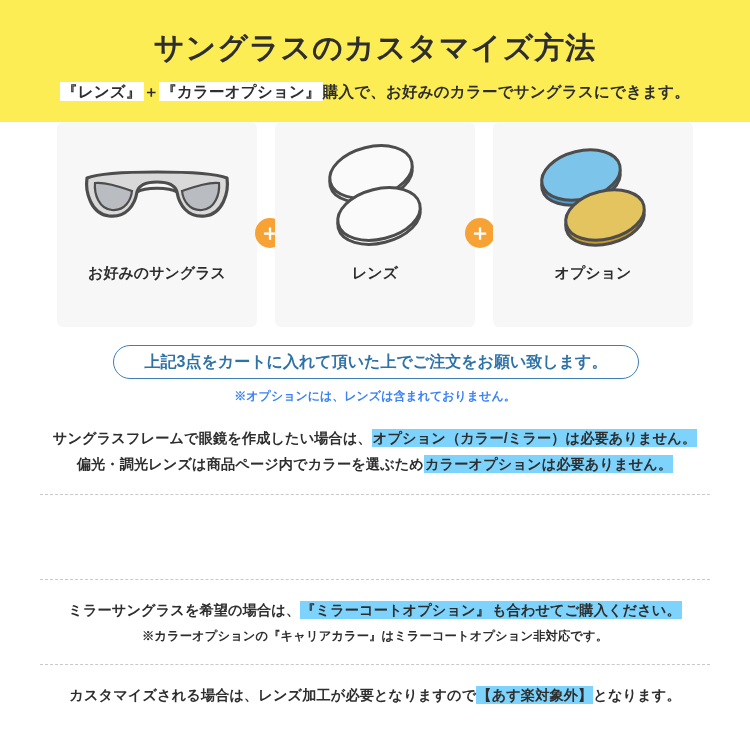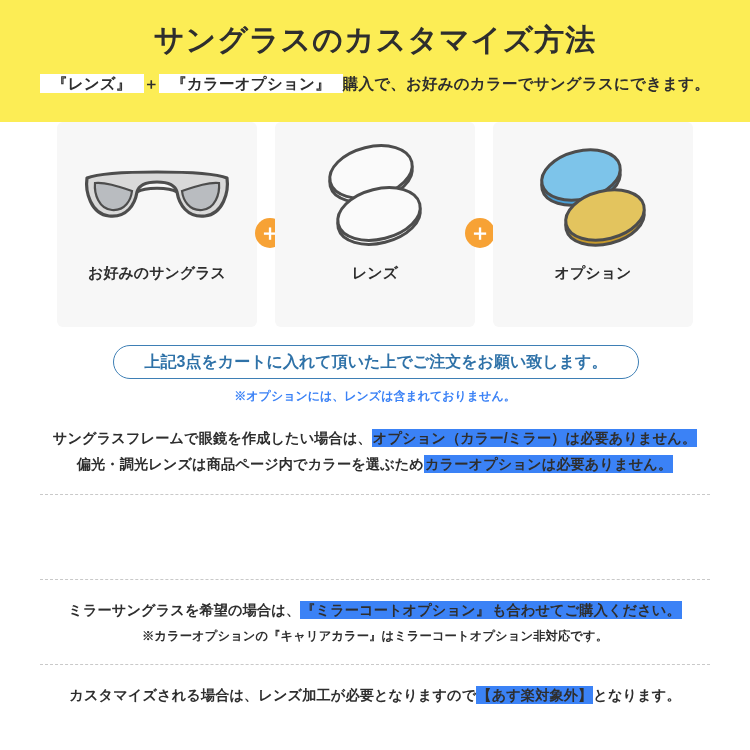--- a/index.html
+++ b/index.html
@@ -33,34 +33,34 @@
     left: 0;
     top: 0;
     width: 750px;
   }
   .title {
     text-align: center;
     font-size: 30px;
     font-weight: bold;
     color: #2e2e2e;
     letter-spacing: 1px;
-    padding-top: 22px;
+    padding-top: 30px;
     line-height: 1.2;
   }
   .subtitle {
     text-align: center;
     font-size: 15.5px;
     font-weight: bold;
     color: #2e2e2e;
     padding-top: 16px;
     letter-spacing: 0.2px;
   }
   .hl-white {
     background: #ffffff;
-    padding: 1px 12px;
+    padding: 1px 2px;
   }
 
   
   .cards {
     position: absolute;
     left: 0;
     top: 122px;
     width: 750px;
     height: 210px;
   }
@@ -155,21 +155,21 @@
   }
   .block .line {
     font-size: 14.2px;
     line-height: 26px;
     letter-spacing: 0.1px;
   }
   .block .line.small {
     font-size: 12.3px;
   }
   .mark {
-    background: #3b82f6;
+    background: #7dd3fc;
     padding: 1px 1px;
   }
 
   .b1 { top: 425px; }
   .b2 { top: 512px; }
   .b3 { top: 597px; }
   .b4 { top: 682px; }
 
   .divider {
     position: absolute;

